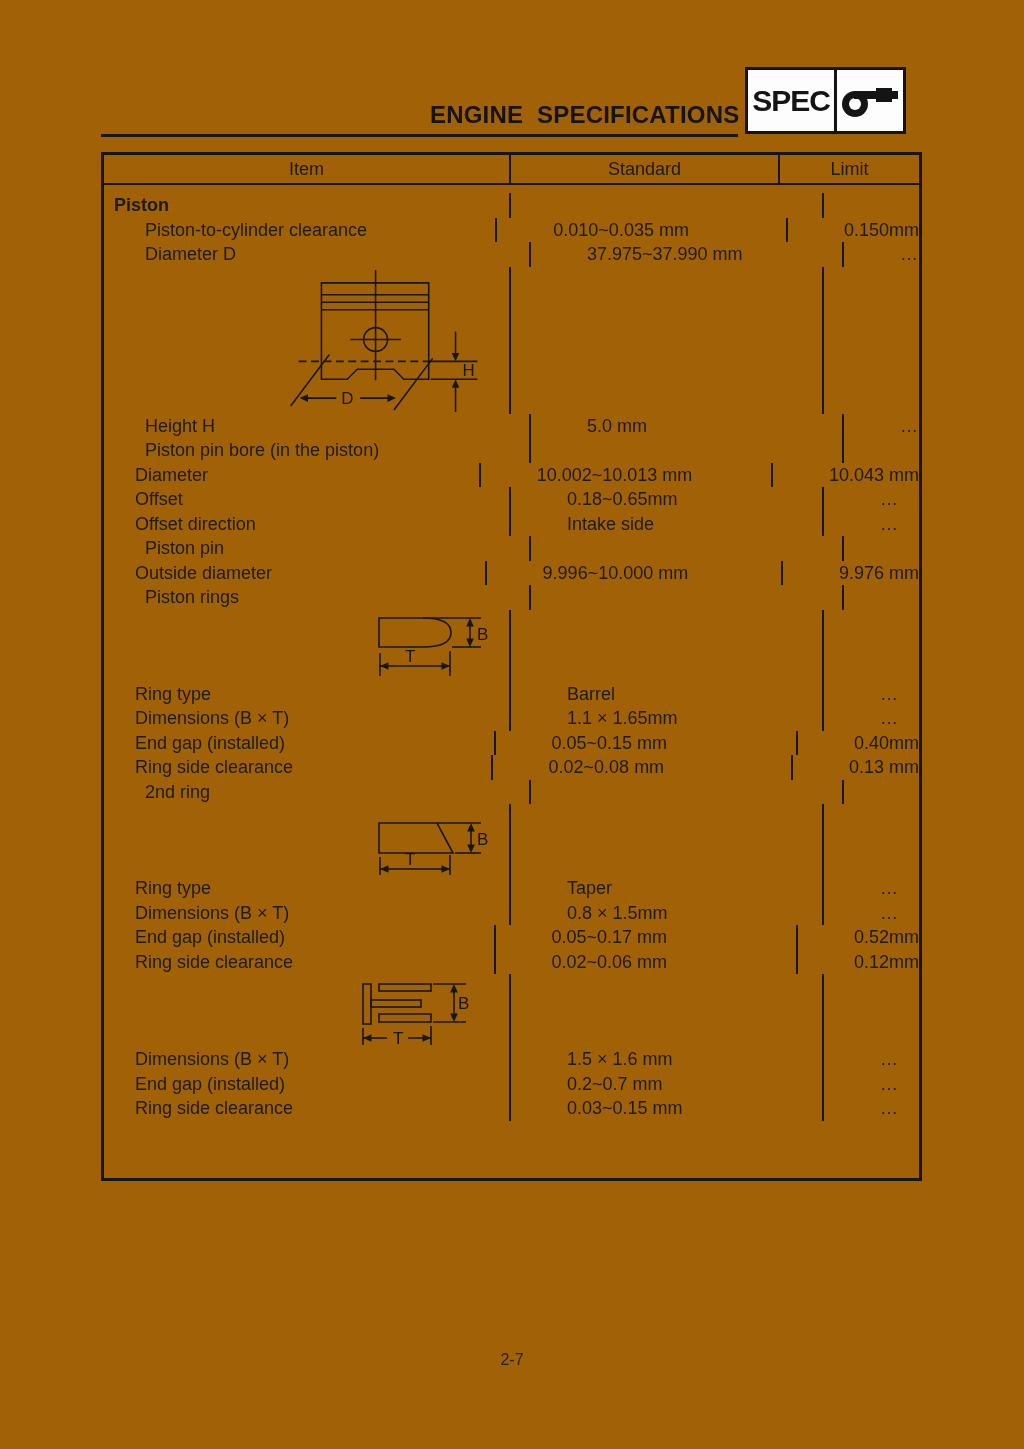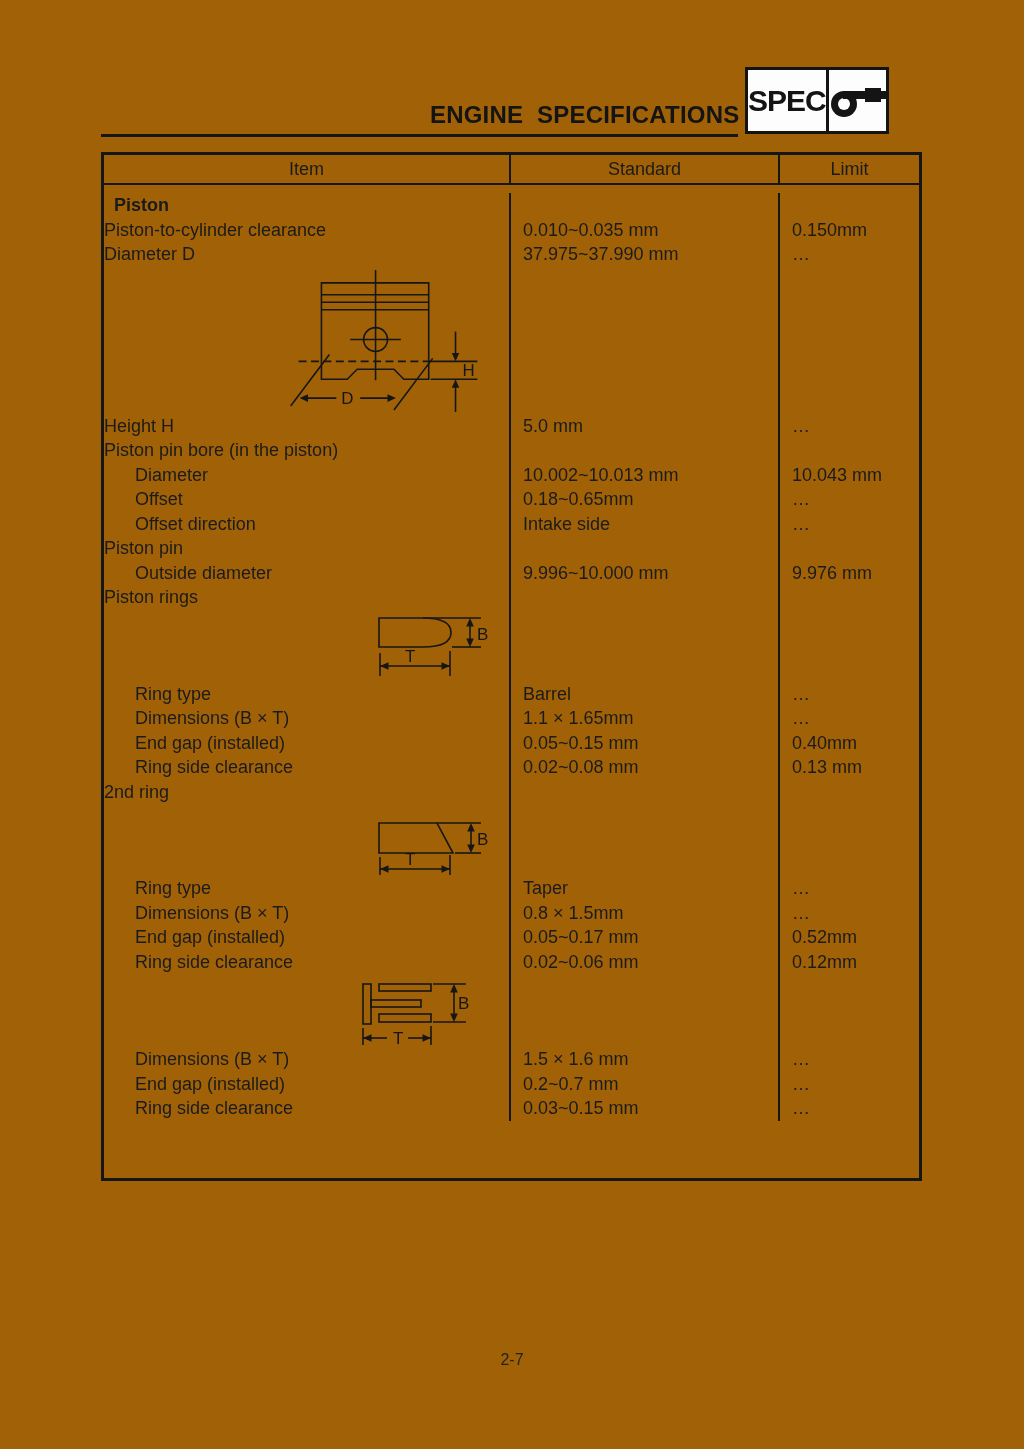--- a/index.html
+++ b/index.html
@@ -2,39 +2,39 @@
 <html><head>
 <meta charset="utf-8">
 <style>
   html,body{margin:0;padding:0;background:#e8e8e8;}
   .page{position:relative;width:1024px;height:1449px;background:#a16207;
         font-family:"Liberation Sans",sans-serif;color:#1b1b1b;overflow:hidden;}
   
   .title{position:absolute;left:430px;top:101px;font-size:24px;font-weight:bold;
          white-space:nowrap;word-spacing:7px;letter-spacing:0.2px;color:#141414;}
   .title-rule{position:absolute;left:101px;top:134px;width:637px;height:3px;background:#161616;}
-  .spec-box{position:absolute;left:745px;top:67px;width:144px;height:67px;
+  .spec-box{position:absolute;left:745px;top:67px;width:161px;height:67px;
             border:3px solid #141414;box-sizing:border-box;display:flex;background:#fdfdfd;}
   .spec-label{width:89px;border-right:3px solid #141414;display:flex;align-items:center;
               justify-content:center;font-weight:bold;font-size:30px;letter-spacing:-1px;color:#141414;box-sizing:border-box;}
   .spec-icon{flex:1;display:flex;align-items:center;justify-content:center;}
   
   .spec-table{position:absolute;left:101px;top:152px;width:821px;height:1029px;
               border:3px solid #161616;box-sizing:border-box;}
   .thead{display:flex;height:30px;border-bottom:2px solid #161616;box-sizing:border-box;}
   .th{display:flex;align-items:center;justify-content:center;font-size:18px;box-sizing:border-box;}
   .c1{width:407px;border-right:2px solid #161616;box-sizing:border-box;}
   .c2{width:269px;border-right:2px solid #161616;box-sizing:border-box;}
   .c3{flex:1;box-sizing:border-box;}
   .tbody{padding-top:8px;}
   .tr{display:flex;}
   .td{font-size:18px;line-height:24.5px;white-space:nowrap;overflow:visible;}
-  .td.c2,.td.c3{padding-left:12px;}
+  .td.c2,.td.c3{padding-left:12px;margin-left:44px;}
   .td.lv0{padding-left:10px;}
-  .td.lv1{}
+  .td.lv1{padding-left:21px;margin-left:20px;}
   .td.lv2{padding-left:31px;}
   .td.b{font-weight:bold;}
   .tr.dg .td{padding:0;}
   
   .diagram{display:block;}
   .diagram text{font-family:"Liberation Sans",sans-serif;font-size:17px;fill:#161616;}
   .svg-piston{margin-left:177px;}
   .svg-top_ring{margin-left:257px;}
   .svg-second_ring{margin-left:257px;}
   .svg-oil_ring{margin-left:247px;}

